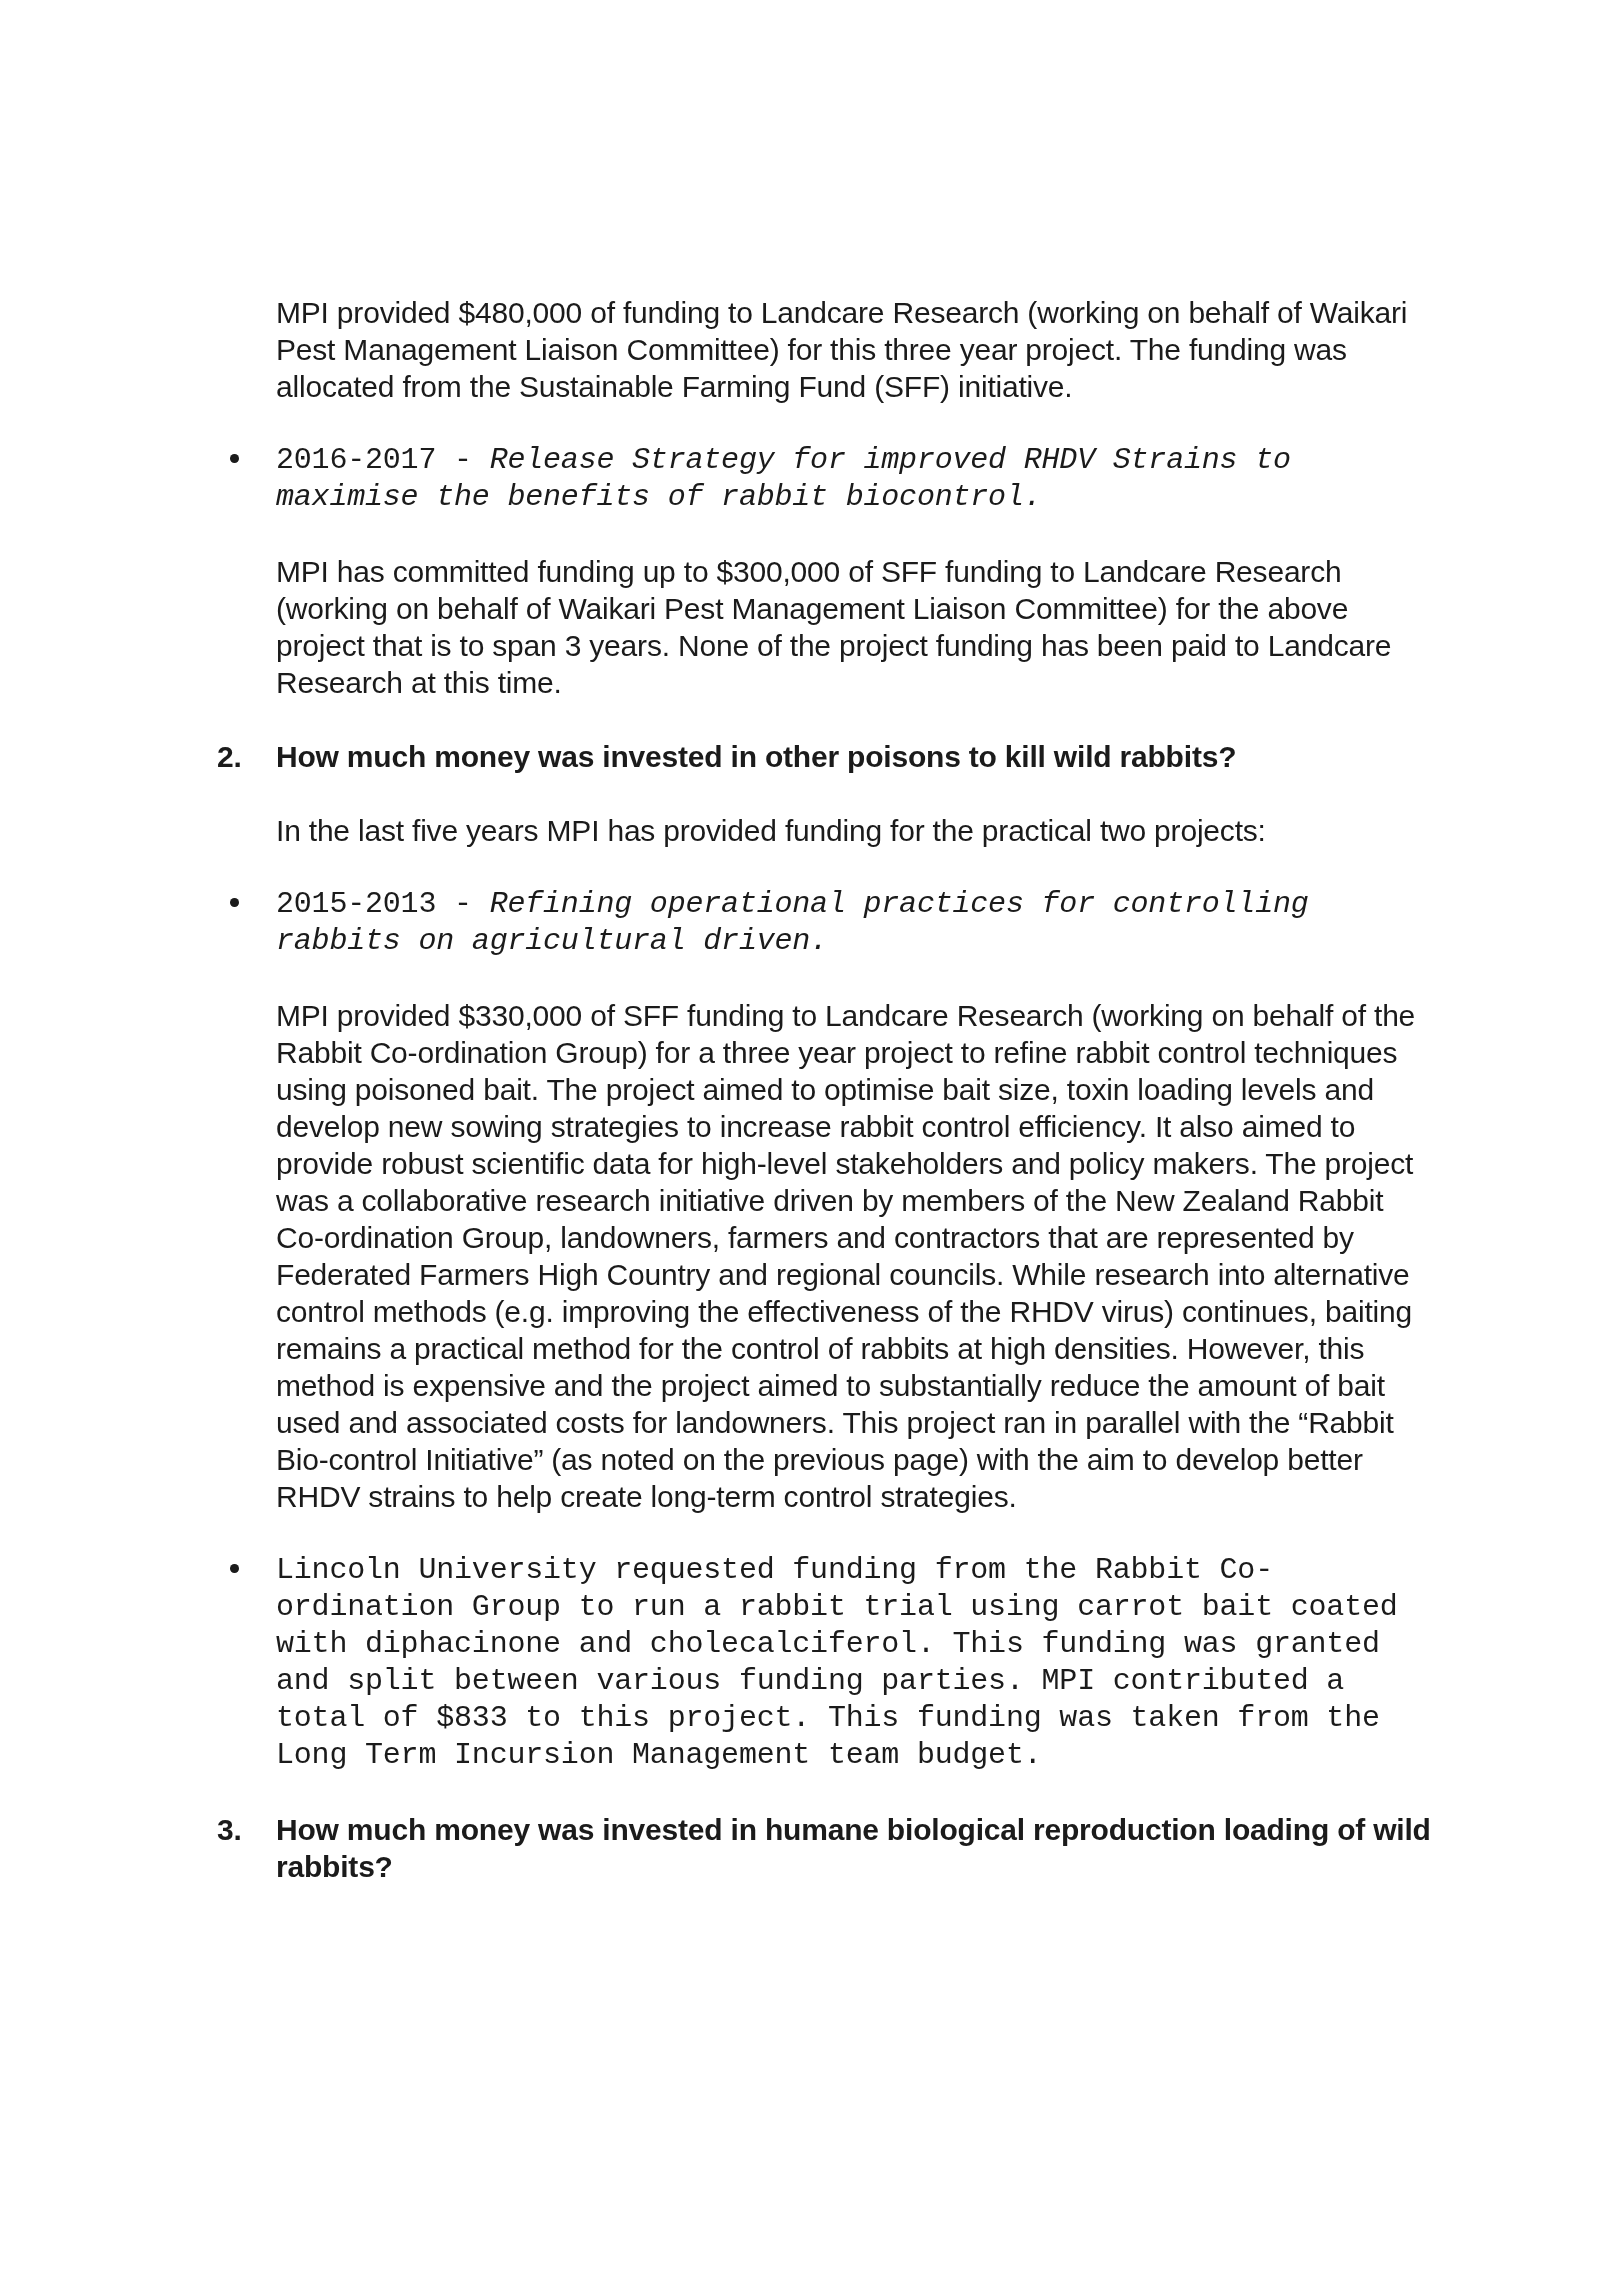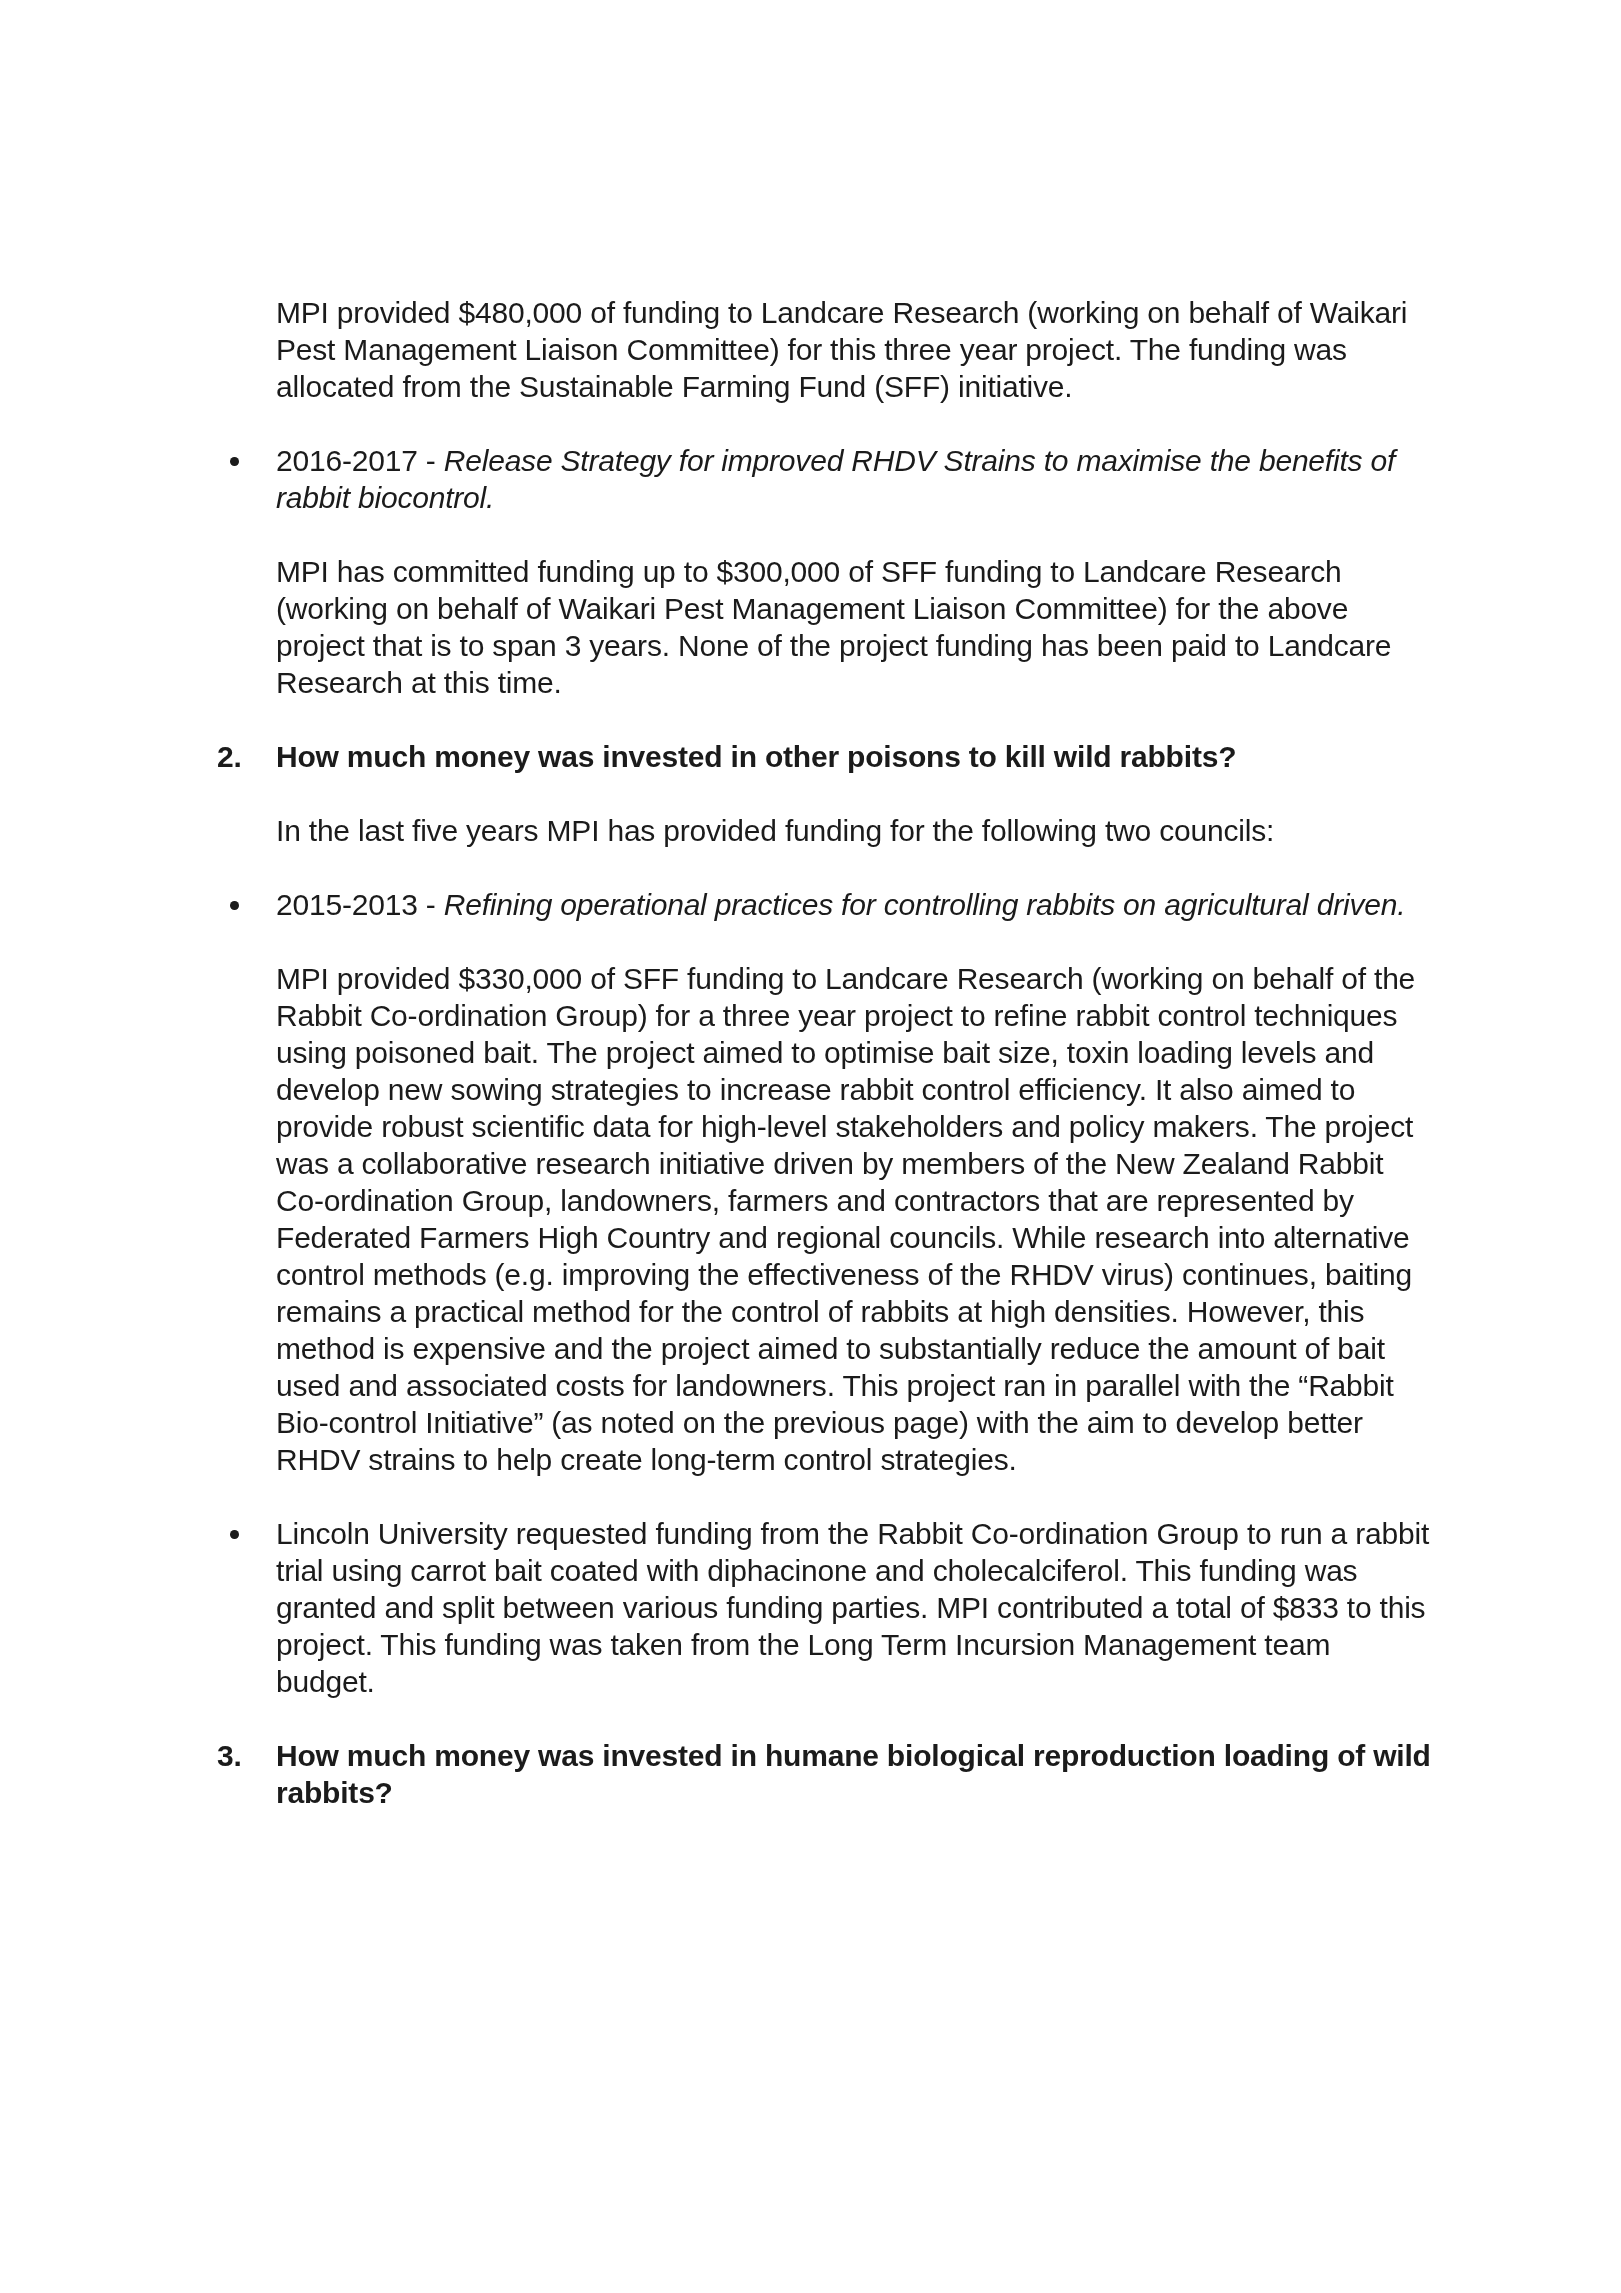--- a/index.html
+++ b/index.html
@@ -34,20 +34,21 @@
     }
     p {
       margin: 0;
     }
     .para {
       margin-bottom: 37px;
     }
     .bullet-item {
       position: relative;
       margin-bottom: 37px;
+      font-family: Liberation Mono, monospace;
     }
     .bullet-glyph {
       position: absolute;
       left: -51px;
       top: 0;
       width: 19.6px;
       text-align: center;
     }
     .bullet-glyph::before {
       content: "";
@@ -88,21 +89,21 @@
       </p>
     </div>
 
     <p class="para">MPI has committed funding up to $300,000 of SFF funding to Landcare Research (working on behalf of Waikari Pest Management Liaison Committee) for the above project that is to span 3 years. None of the project funding has been paid to Landcare Research at this time.</p>
 
     <div class="question">
       <span class="q-number">2.</span>
       <p>How much money was invested in other poisons to kill wild rabbits?</p>
     </div>
 
-    <p class="para">In the last five years MPI has provided funding for the following two councils:</p>
+    <p class="para">In the last five years MPI has provided funding for the practical two projects:</p>
 
     <div class="bullet-item">
       <span class="bullet-glyph"></span>
       <p>
         <span>2015-2013 - </span><span class="italic">Refining operational practices for controlling rabbits on agricultural driven.</span>
       </p>
     </div>
 
     <p class="para">MPI provided $330,000 of SFF funding to Landcare Research (working on behalf of the Rabbit Co-ordination Group) for a three year project to refine rabbit control techniques using poisoned bait. The project aimed to optimise bait size, toxin loading levels and develop new sowing strategies to increase rabbit control efficiency. It also aimed to provide robust scientific data for high-level stakeholders and policy makers. The project was a collaborative research initiative driven by members of the New Zealand Rabbit Co-ordination Group, landowners, farmers and contractors that are represented by Federated Farmers High Country and regional councils. While research into alternative control methods (e.g. improving the effectiveness of the RHDV virus) continues, baiting remains a practical method for the control of rabbits at high densities. However, this method is expensive and the project aimed to substantially reduce the amount of bait used and associated costs for landowners. This project ran in parallel with the “Rabbit Bio-control Initiative” (as noted on the previous page) with the aim to develop better RHDV strains to help create long-term control strategies.</p>
 

